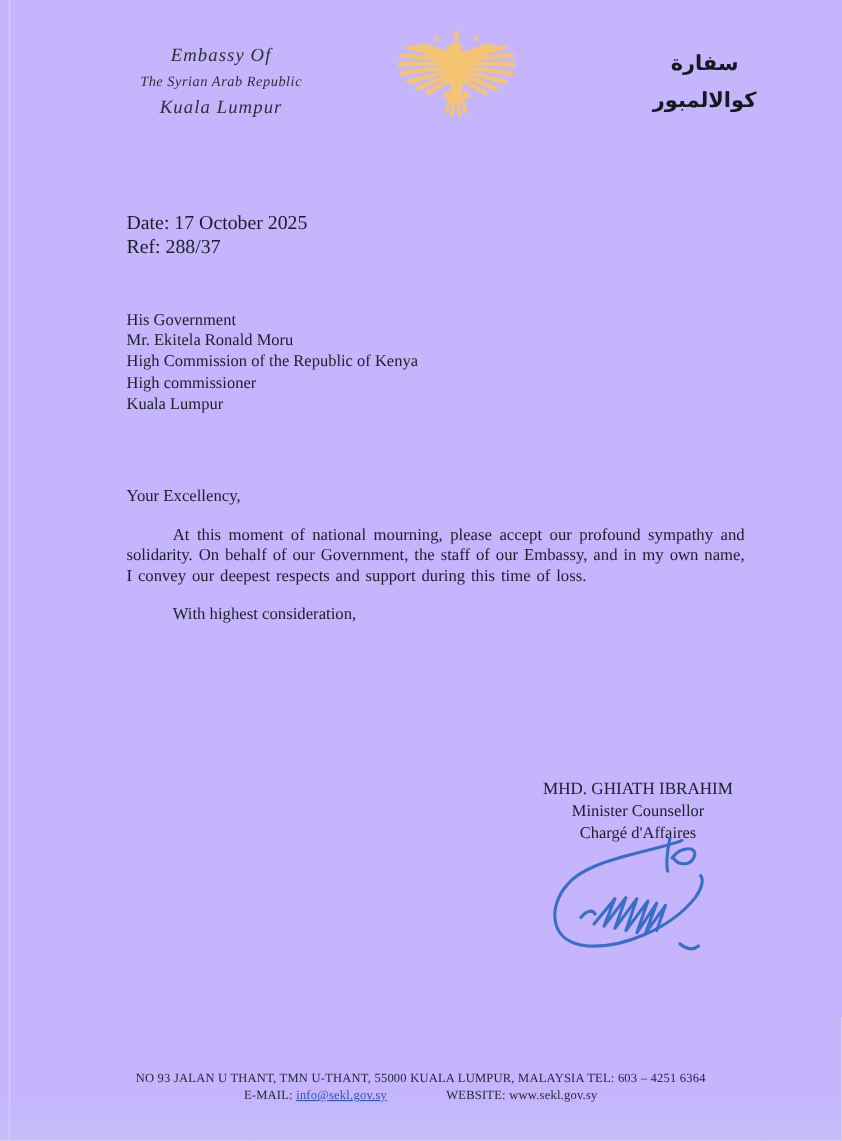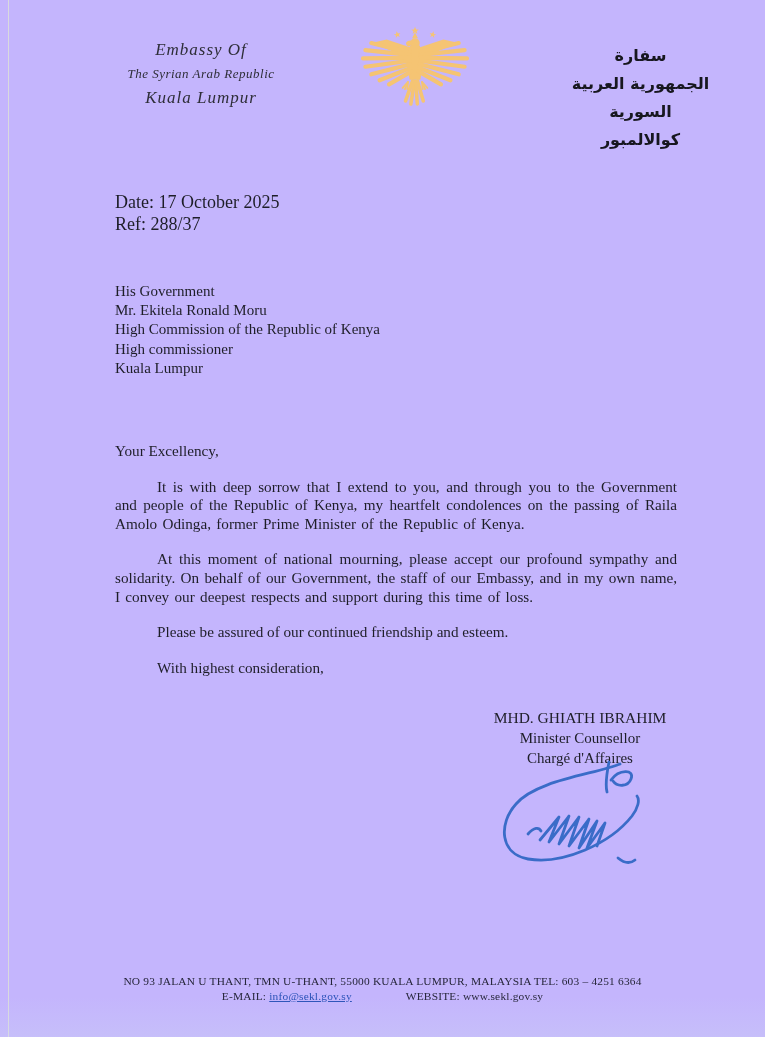--- a/index.html
+++ b/index.html
@@ -37,21 +37,21 @@
   .emblem{
     position:absolute;left:350px;top:24px;width:130px;height:96px;
   }
 
   .header-arabic{
     position:absolute;left:548px;top:42px;width:185px;
     text-align:center;
     direction:rtl;
     font-family:"DejaVu Sans", sans-serif;
     font-weight:bold;
-    font-size:16px;
+    font-size:19px;
     line-height:1.75;
     color:#17171f;
   }
 
   
   .meta{
     position:absolute;left:115px;top:191px;
     font-size:18px;line-height:22px;
   }
 
@@ -156,42 +156,39 @@
         <line x1="98" y1="96" x2="97" y2="108"></line>
         <line x1="122" y1="96" x2="131" y2="106"></line>
         <line x1="122" y1="96" x2="127" y2="108"></line>
         <line x1="122" y1="96" x2="123" y2="108"></line>
       </g>
     </svg>
   </div>
 
   <div class="header-arabic">
     <div>سفارة</div>
-    <div>الجمهورية العربية السورية</div>
     <div>كوالالمبور</div>
   </div>
 
   <div class="meta">
     <div>Date: 17 October 2025</div>
     <div>Ref: 288/37</div>
   </div>
 
   <div class="addressee">
     <div>His Government</div>
     <div>Mr. Ekitela Ronald Moru</div>
     <div>High Commission of the Republic of Kenya</div>
     <div>High commissioner</div>
     <div>Kuala Lumpur</div>
   </div>
 
   <div class="letter-body">
     <p>Your Excellency,</p>
-    <p class="para justified">It is with deep sorrow that I extend to you, and through you to the Government and people of the Republic of Kenya, my heartfelt condolences on the passing of Raila Amolo Odinga, former Prime Minister of the Republic of Kenya.</p>
     <p class="para justified">At this moment of national mourning, please accept our profound sympathy and solidarity. On behalf of our Government, the staff of our Embassy, and in my own name, I convey our deepest respects and support during this time of loss.</p>
-    <p class="para">Please be assured of our continued friendship and esteem.</p>
     <p class="para">With highest consideration,</p>
   </div>
 
   <div class="sig-block">
     <div class="name">MHD. GHIATH IBRAHIM</div>
     <div>Minister Counsellor</div>
     <div>Chargé d'Affaires</div>
   </div>
 
   <div class="sig-scribble">

